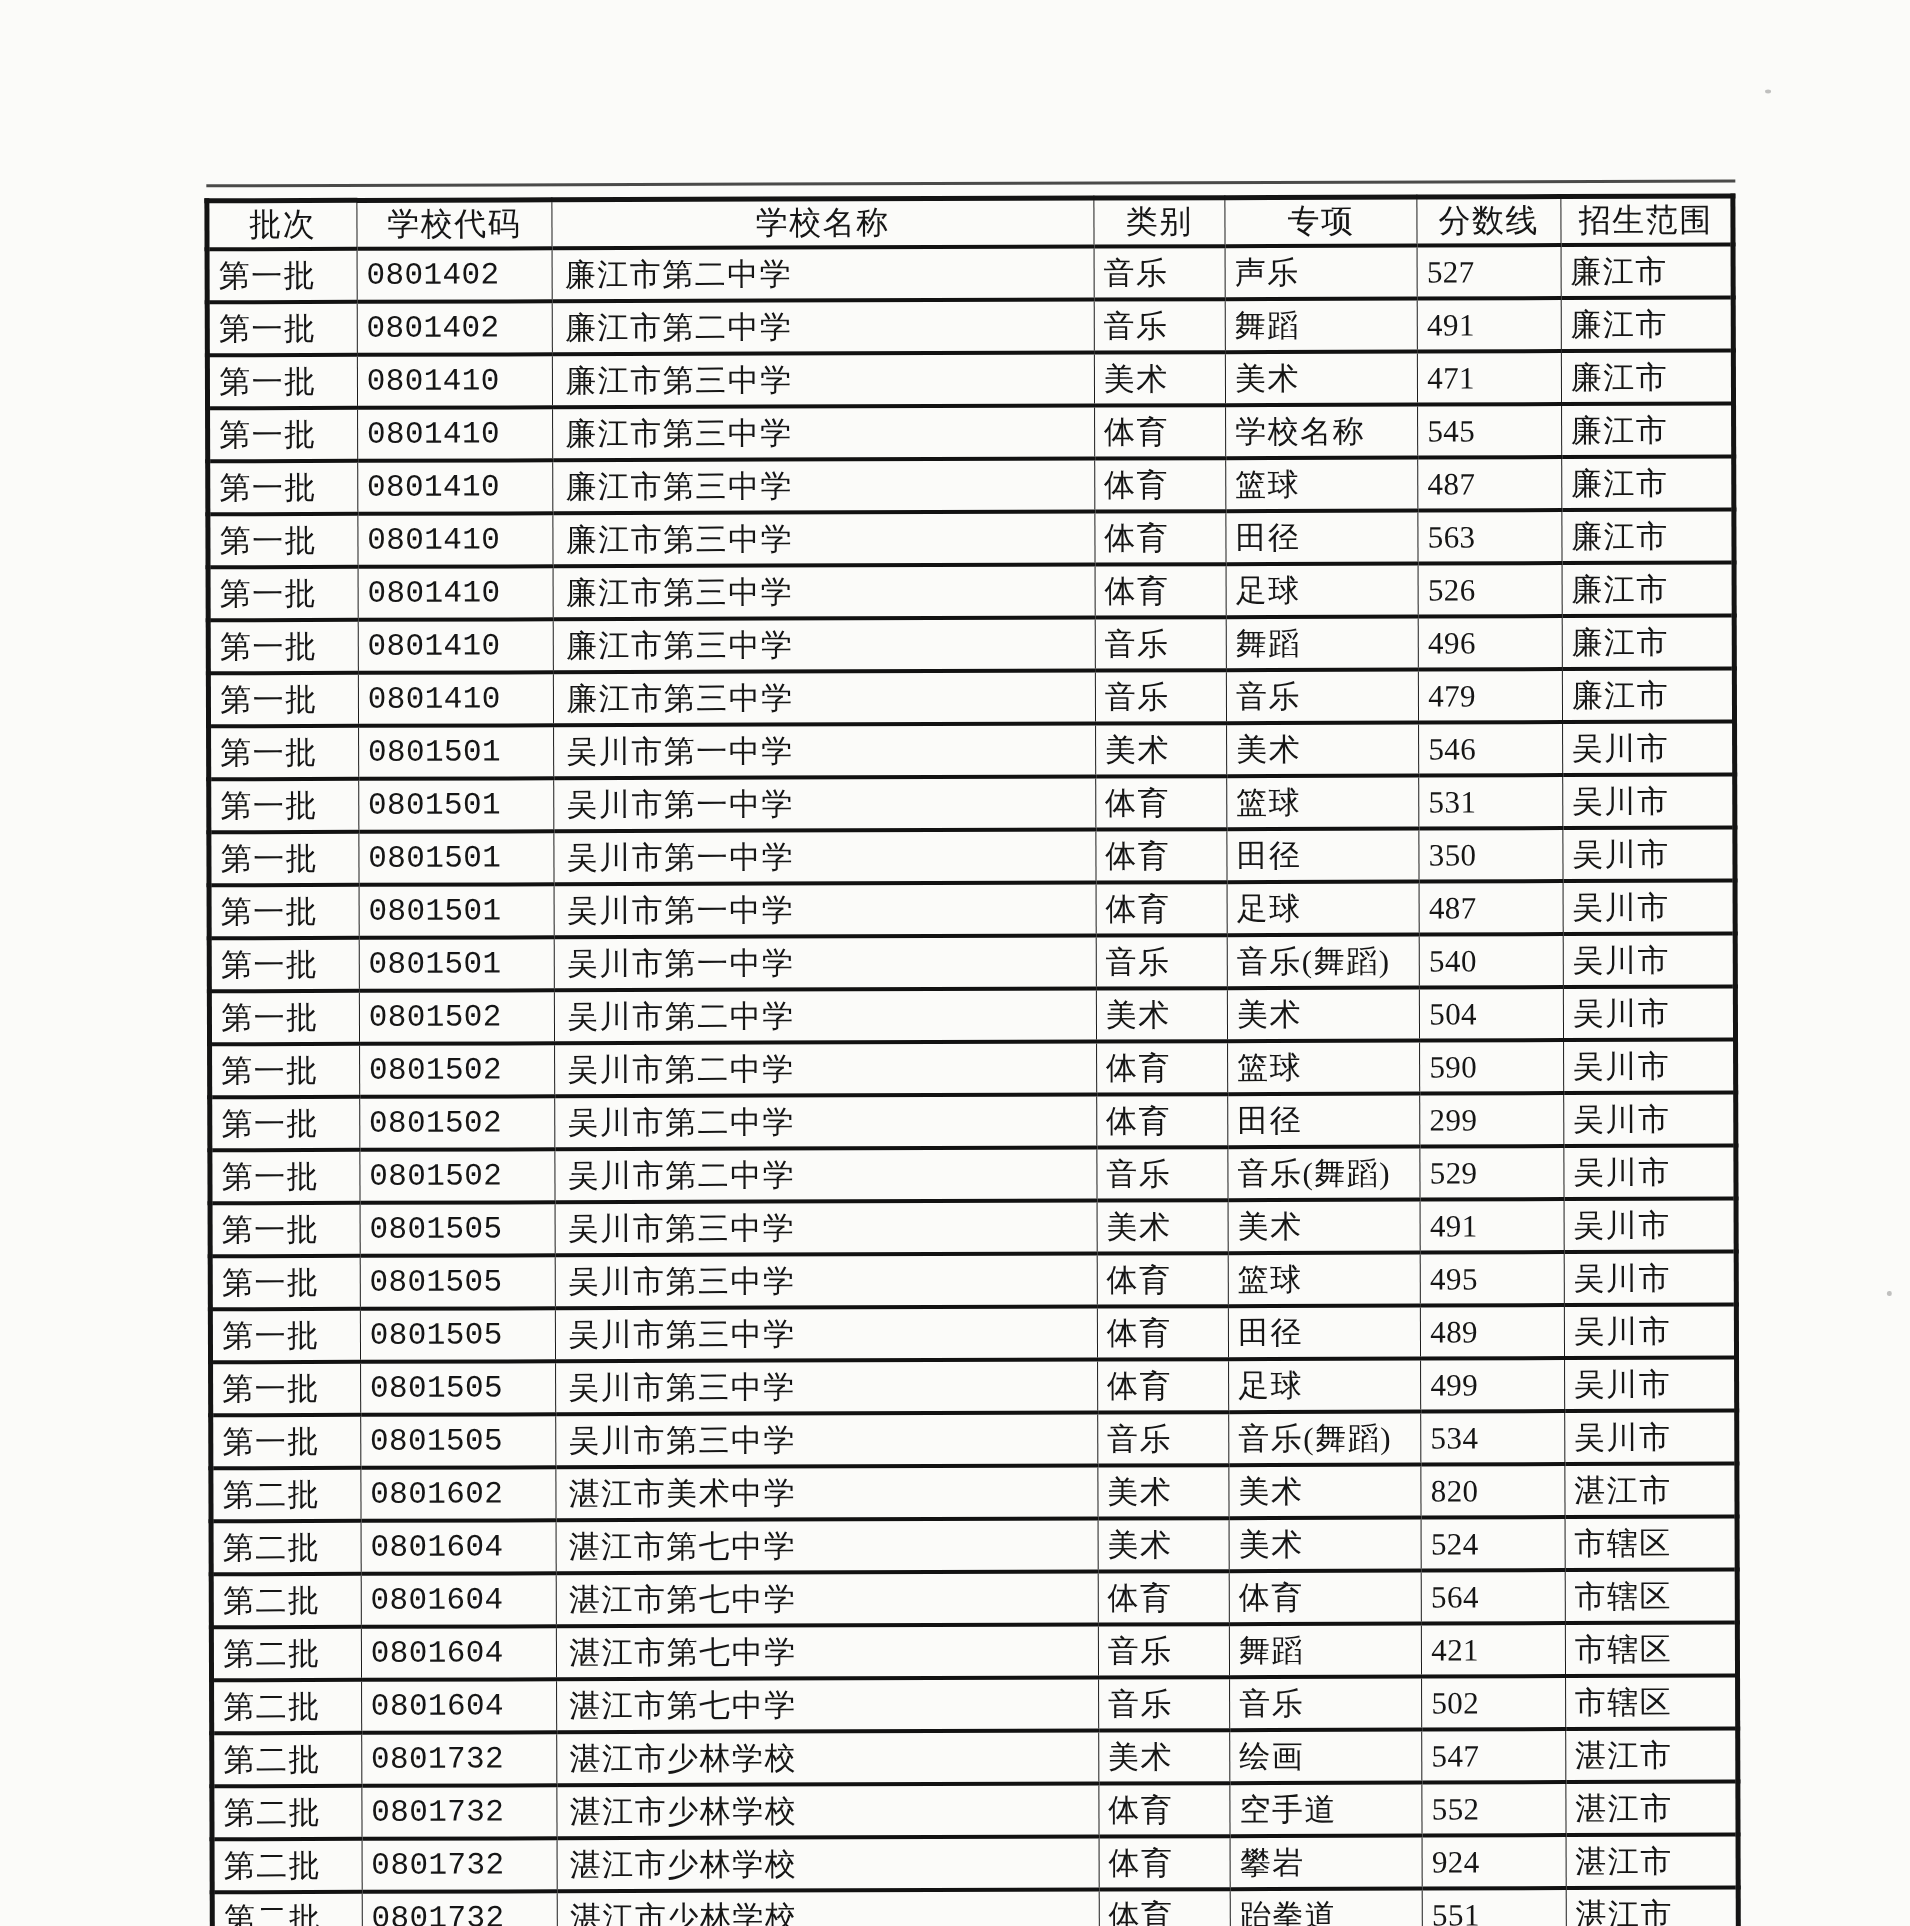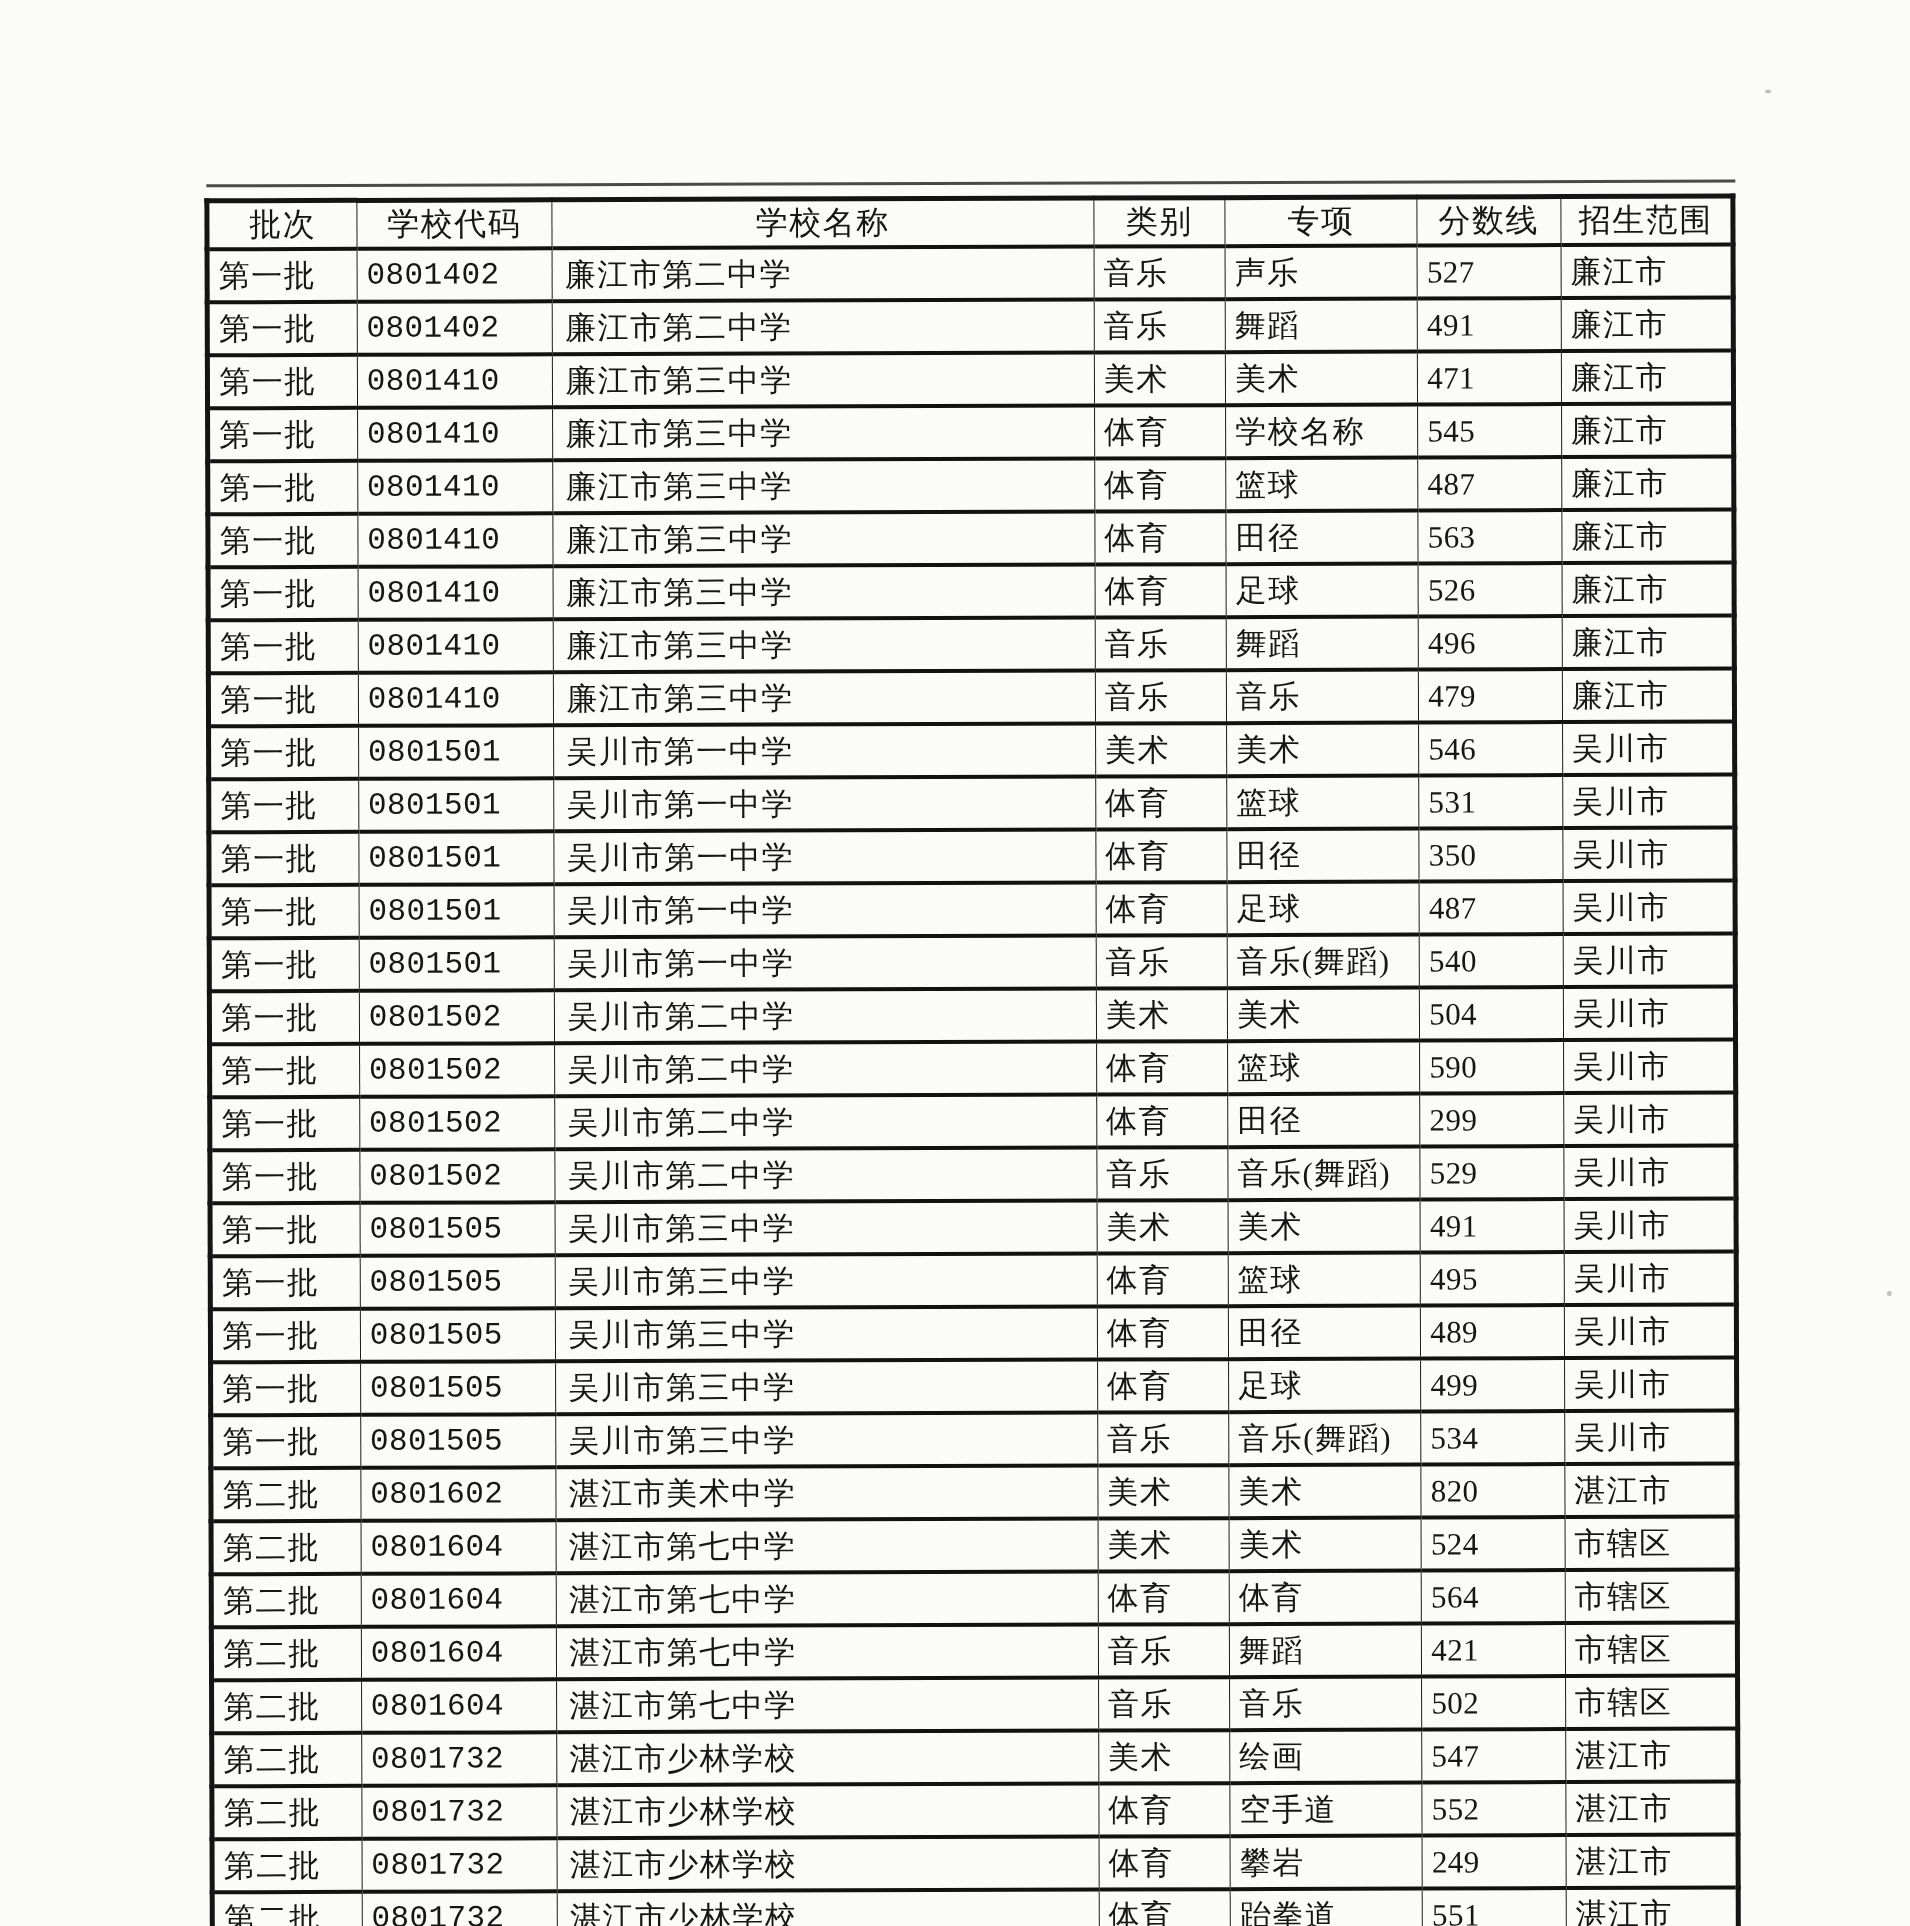--- a/index.html
+++ b/index.html
@@ -377,21 +377,21 @@
           <td>空手道</td>
           <td>552</td>
           <td>湛江市</td>
         </tr>
         <tr>
           <td>第二批</td>
           <td>0801732</td>
           <td>湛江市少林学校</td>
           <td>体育</td>
           <td>攀岩</td>
-          <td>249</td>
+          <td>924</td>
           <td>湛江市</td>
         </tr>
         <tr>
           <td>第二批</td>
           <td>0801732</td>
           <td>湛江市少林学校</td>
           <td>体育</td>
           <td>跆拳道</td>
           <td>551</td>
           <td>湛江市</td>

